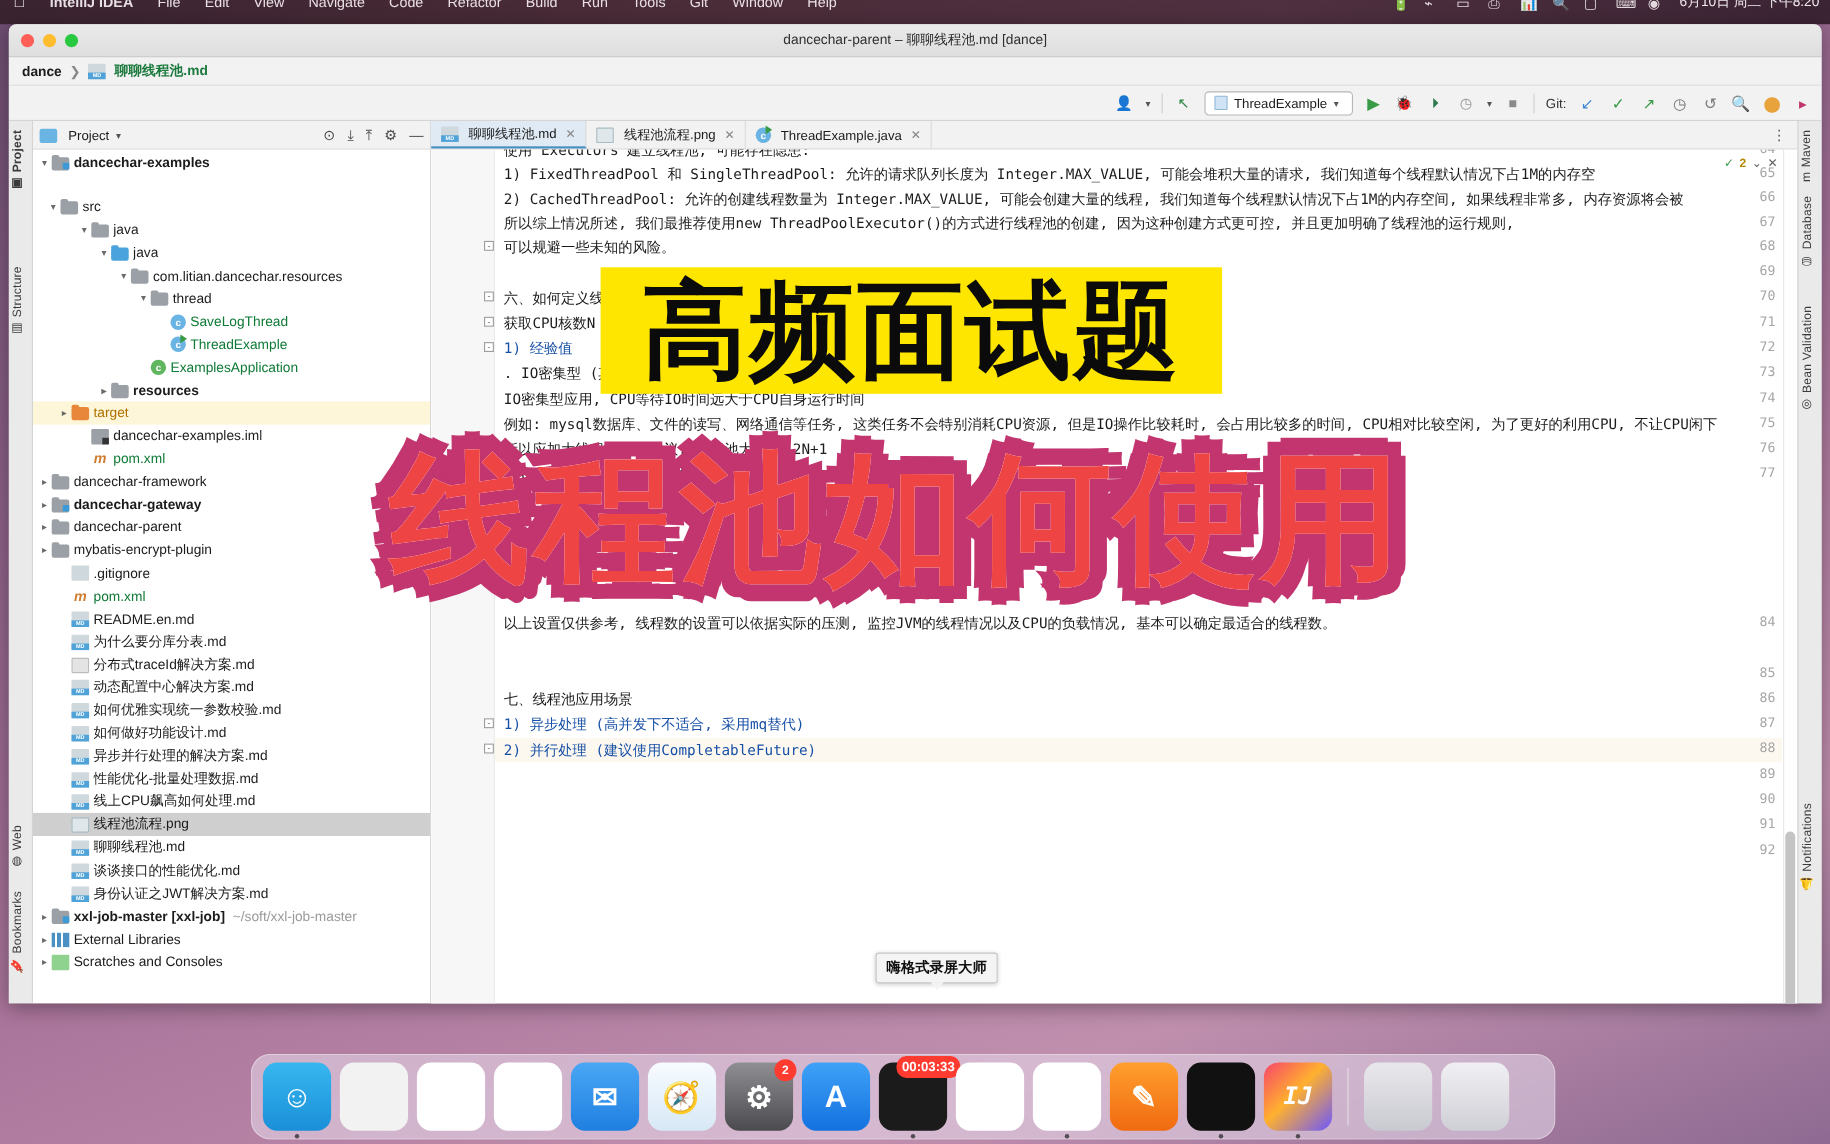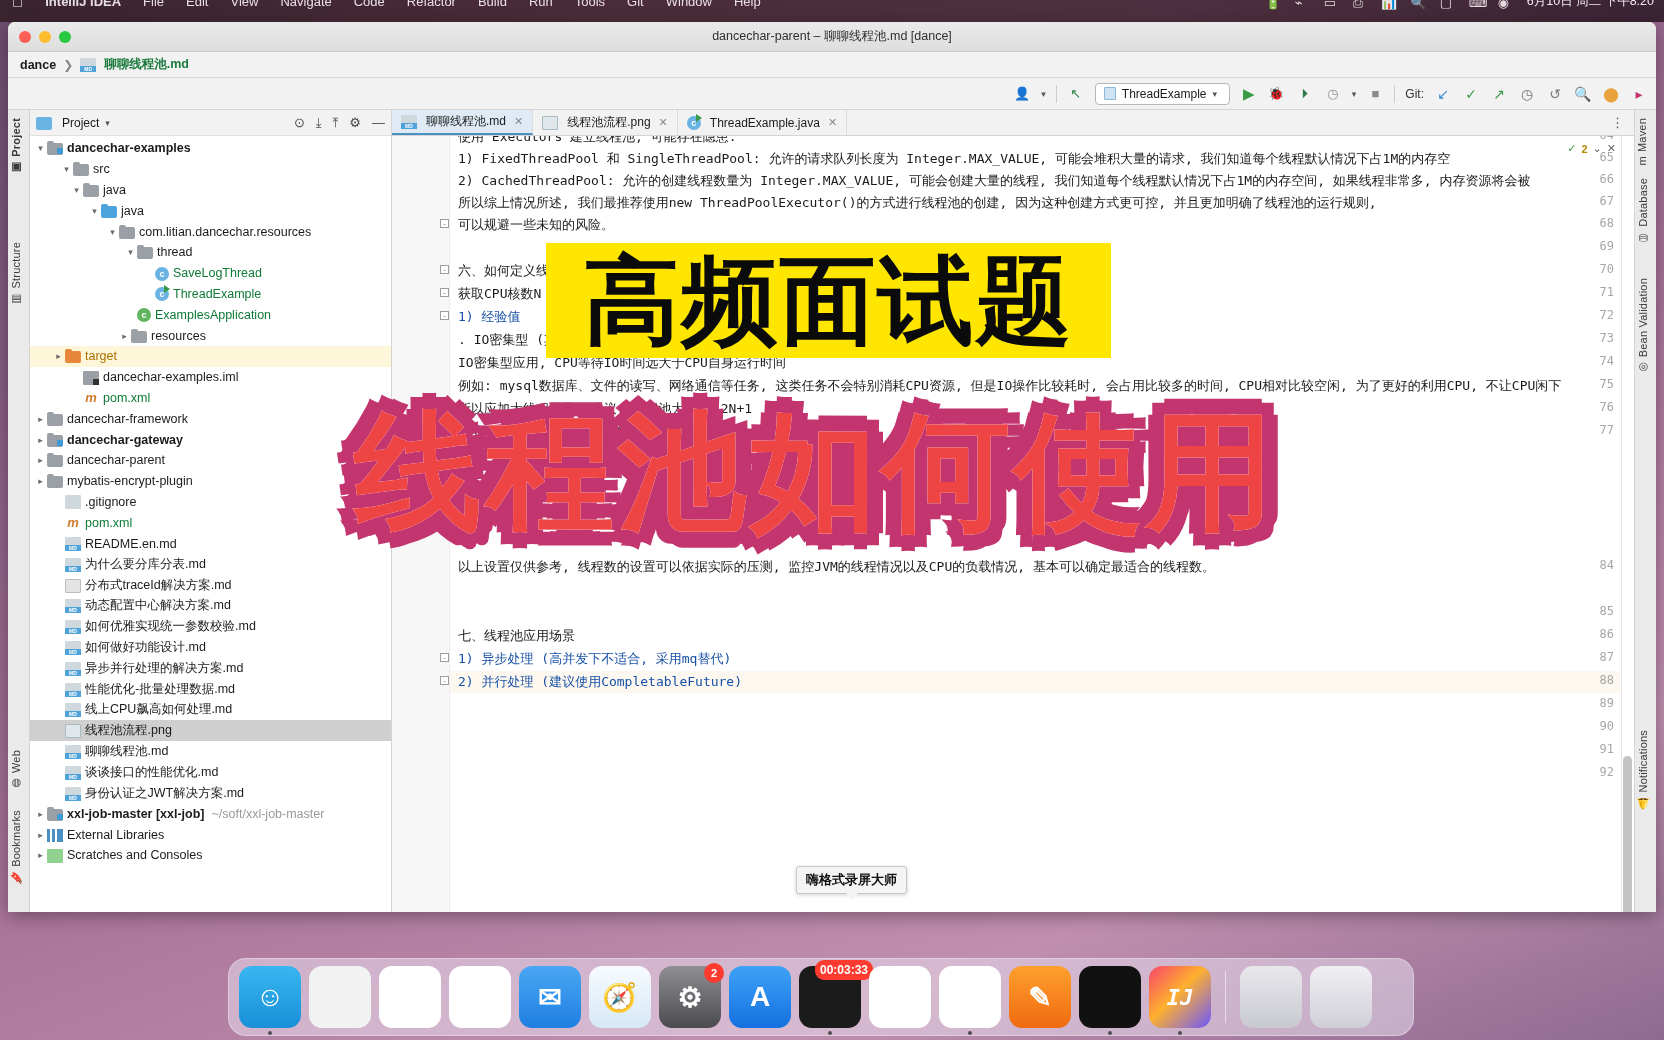--- a/index.html
+++ b/index.html
@@ -351,21 +351,21 @@
           <span>⚙</span>
           <span>—</span>
         </span>
       </div>
       <div class="tree" id="tree">
           <div class="row" style="padding-left: 4px;">
             <span class="arrow open"></span>
             <span class="ico f-mod"></span>
             <span class="lbl b">dancechar-examples</span>
           </div>
-          <div class="row" style="padding-left: 30px;">
+          <div class="row" style="padding-left: 12px; margin-top: 19px;">
             <span class="arrow open"></span>
             <span class="ico f-gray"></span>
             <span class="lbl">src</span>
           </div>
           <div class="row" style="padding-left: 40px;">
             <span class="arrow open"></span>
             <span class="ico f-gray"></span>
             <span class="lbl">java</span>
           </div>
           <div class="row" style="padding-left: 58px;">
@@ -391,21 +391,21 @@
           <div class="row" style="padding-left: 112px;">
             <span class="arrow"></span>
             <span class="ico c-class c-run">c</span>
             <span class="lbl green">ThreadExample</span>
           </div>
           <div class="row" style="padding-left: 94px;">
             <span class="arrow"></span>
             <span class="ico c-spring">c</span>
             <span class="lbl green">ExamplesApplication</span>
           </div>
-          <div class="row" style="padding-left: 88px;">
+          <div class="row" style="padding-left: 58px; font-weight: bold;">
             <span class="arrow closed"></span>
             <span class="ico f-gray"></span>
             <span class="lbl">resources</span>
           </div>
           <div class="row hl-y" style="padding-left: 22px;">
             <span class="arrow closed"></span>
             <span class="ico f-orange"></span>
             <span class="lbl orange">target</span>
           </div>
           <div class="row" style="padding-left: 40px;">

